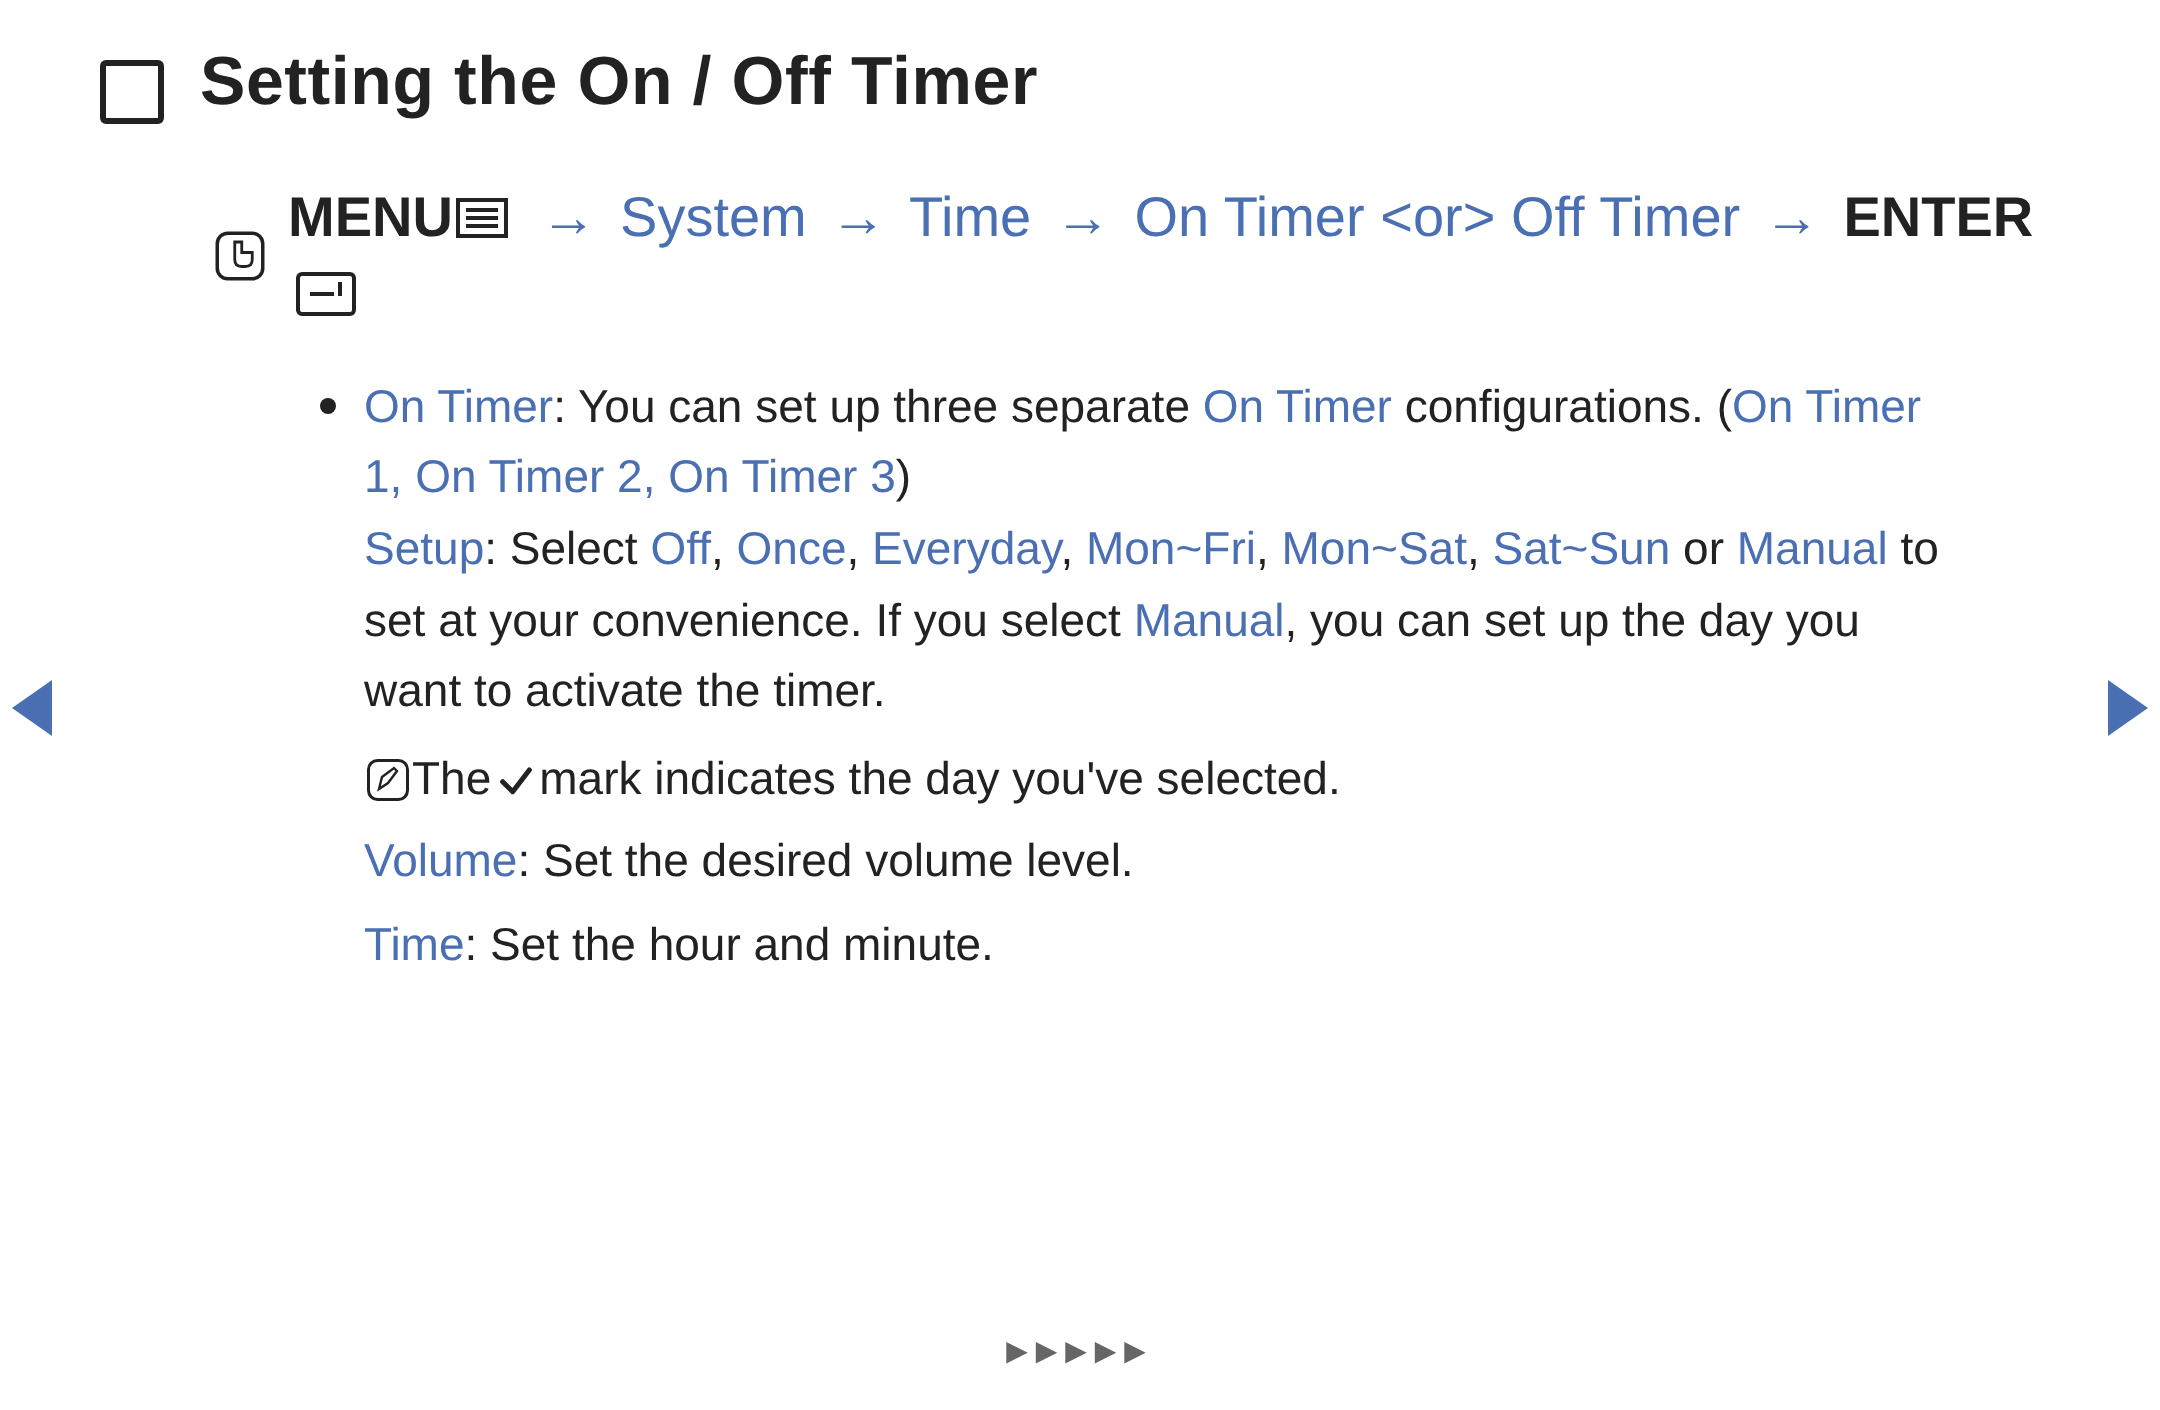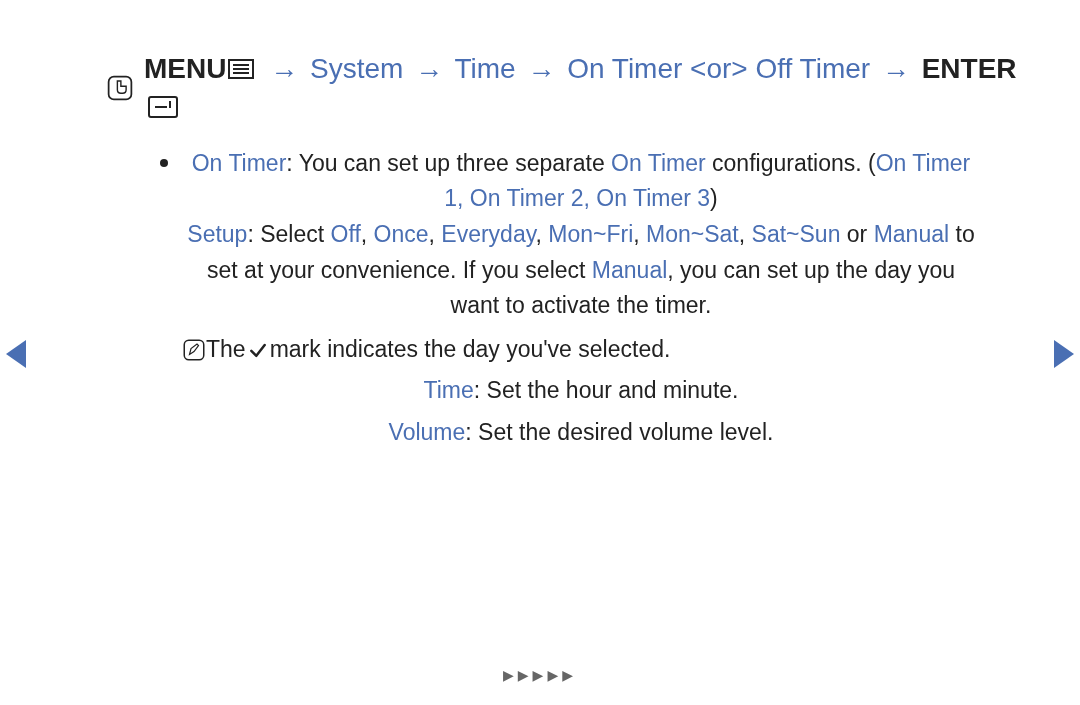--- a/index.html
+++ b/index.html
@@ -110,21 +110,20 @@
   .bullet-dot {
     width:8px;
     height:8px;
     background:#222;
     border-radius:50%;
     margin-top:13px;
     flex-shrink:0;
   }
   .bullet-content {
     flex:1;
-    text-align:center;
   }
   .note-row {
     display:flex;
     align-items:center;
     margin-top:8px;
   }
   .note-icon {
     width:24px;
     height:24px;
     flex-shrink:0;
@@ -161,20 +160,24 @@
     text-align:center;
     font-size:14px;
     letter-spacing:4px;
     color:#666;
   }
 </style>
 </head>
 <body>
 
 <div class="page">
+  <div class="heading">
+    <div class="square-icon"></div>
+    <h1>Setting the On / Off Timer</h1>
+  </div>
 
   <div class="path-row">
     <svg class="hand-icon" viewBox="0 0 32 32">
       <rect x="3" y="3" width="26" height="26" rx="6" fill="none" stroke="#222" stroke-width="2"></rect>
       <path d="M13 8 v10 q0 4 4 4 h2 q4 0 4 -4 v-4 h-6 v-6 z" fill="none" stroke="#222" stroke-width="1.6"></path>
     </svg>
     <span>
       <span class="menu-key">MENU</span><span class="menu-glyph"></span>
       <span class="arrow">→</span>
       <span class="blue">System</span>
@@ -205,25 +208,25 @@
             <path d="M10 22 l2 -8 l8 -6 l2 2 l-6 8 z" fill="none" stroke="#222" stroke-width="1.6"></path>
           </svg>
           <span>The</span>
           <svg class="check-icon" viewBox="0 0 24 24">
             <polyline points="4,13 10,19 20,6" fill="none" stroke="#222" stroke-width="3" stroke-linecap="round" stroke-linejoin="round"></polyline>
           </svg>
           <span>mark indicates the day you've selected.</span>
         </div>
 
         <div class="field-row">
+          <span class="blue">Volume</span><span>: Set the desired volume level.</span>
+        </div>
+
+        <div class="field-row">
           <span class="blue">Time</span><span>: Set the hour and minute.</span>
-        </div>
-
-        <div class="field-row">
-          <span class="blue">Volume</span><span>: Set the desired volume level.</span>
         </div>
       </div>
     </div>
   </div>
 </div>
 
 <div class="nav-left"></div>
 <div class="nav-right"></div>
 
 <div class="footer">▶▶▶▶▶</div>

